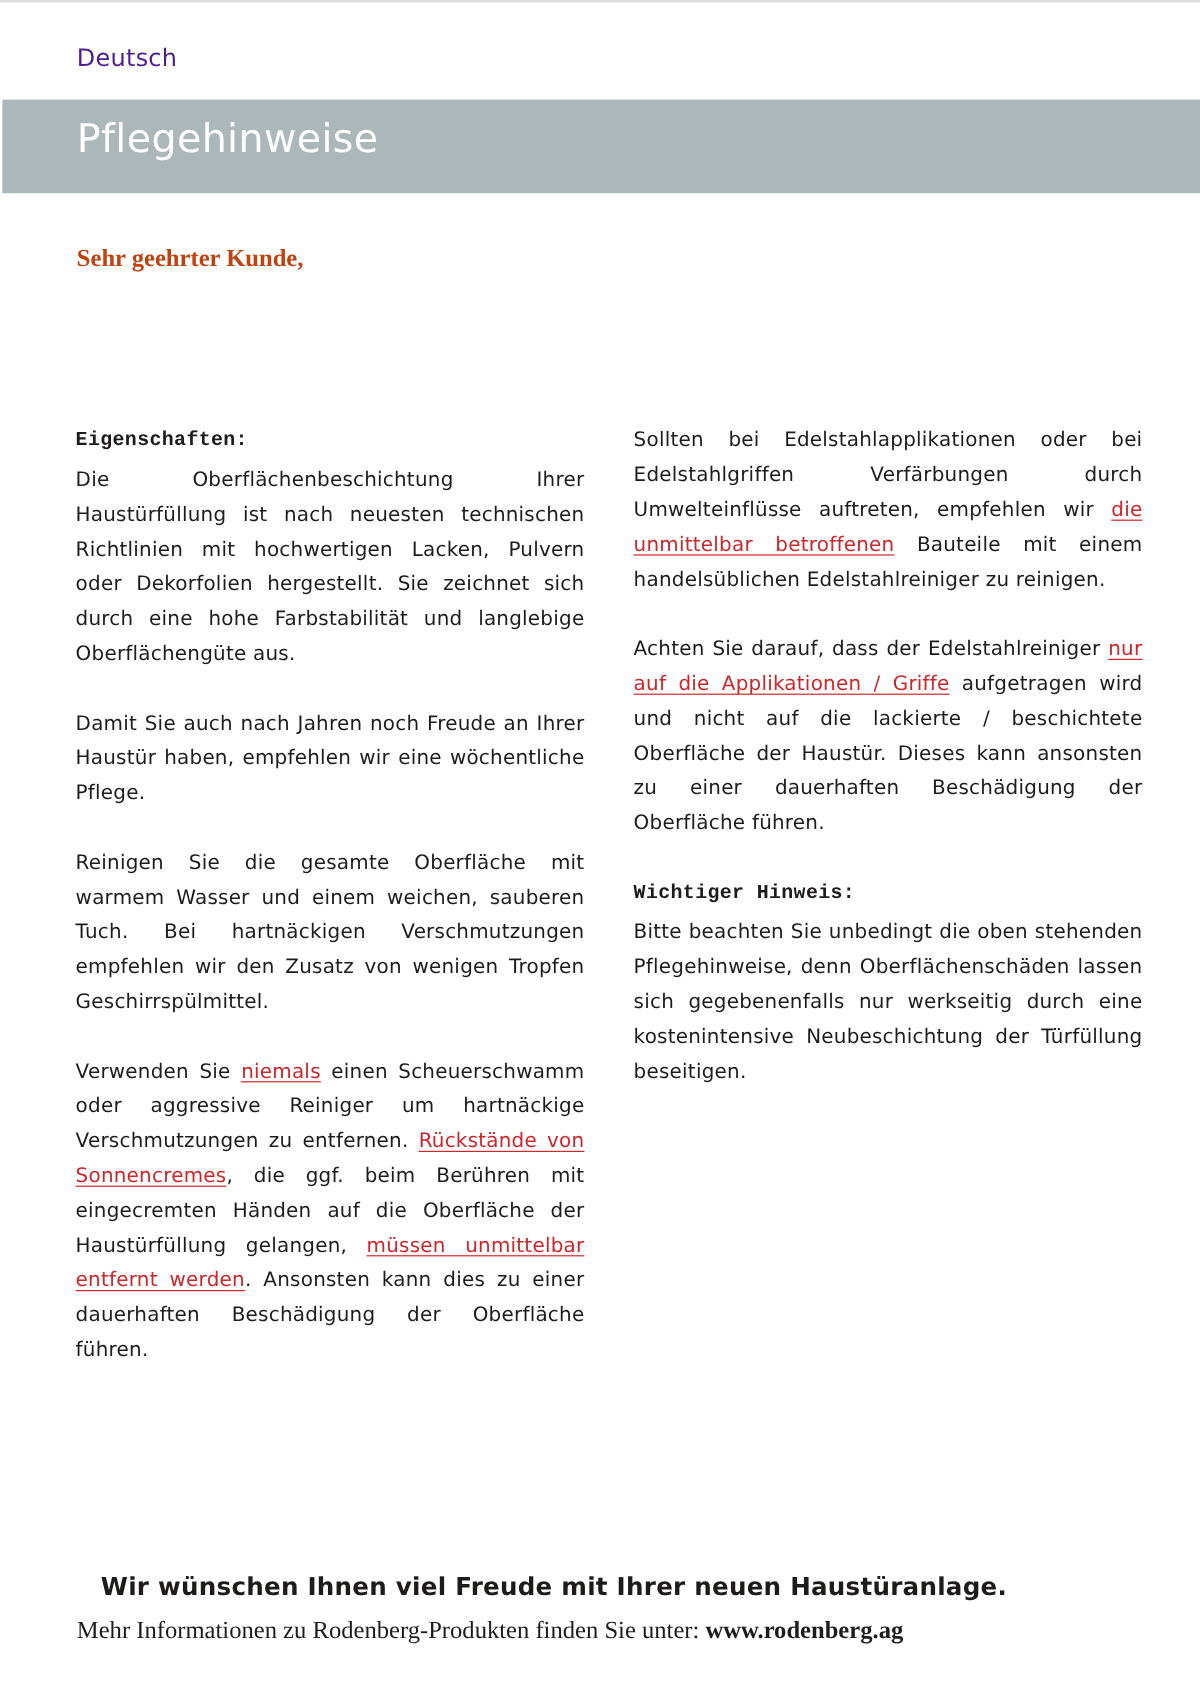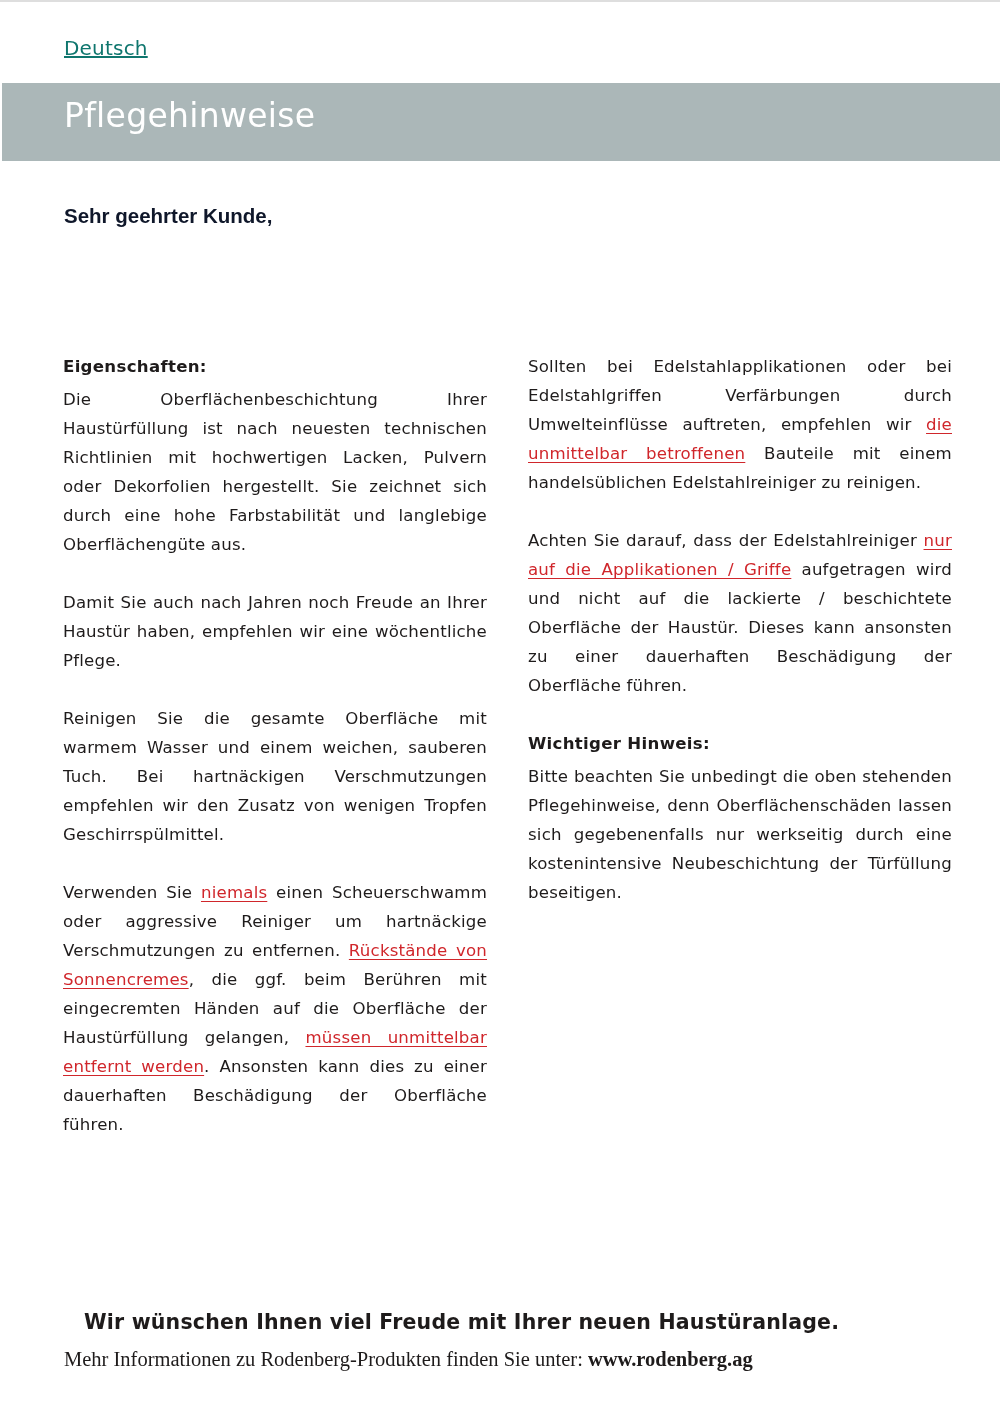--- a/index.html
+++ b/index.html
@@ -1,28 +1,28 @@
 <!DOCTYPE html>
 <html><head>
 <meta charset="utf-8">
 <style>
   html, body { margin: 0; padding: 0; background: #ffffff; }
   body { width: 1000px; height: 1415px; position: relative; overflow: hidden;
          font-family: "DejaVu Sans", sans-serif; color: #1e1b1b; }
   .topline { position: absolute; left: 0; top: 0; width: 1000px; height: 2px; background: #dedede; }
-  .lang { position: absolute; left: 64px; top: 36px; font-size: 20px; color: #0f766e; letter-spacing: 0.2px; text-decoration: underline; }
+  .lang { position: absolute; left: 64px; top: 36px; font-size: 20px; color: #4c1d95; letter-spacing: 0.2px; }
   .banner { position: absolute; left: 2px; top: 83px; width: 998px; height: 78px; background: #abb7b8; }
   .banner .title { position: absolute; left: 62px; top: 13px; font-size: 33px; color: #ffffff; letter-spacing: 0.3px; }
-  .intro { position: absolute; left: 64px; top: 198px; width: 860px; font-family: Liberation Sans, sans-serif;
-           font-weight: bold; font-size: 20.5px; line-height: 36px; color: #0f172a; }
+  .intro { position: absolute; left: 64px; top: 198px; width: 860px; font-family: Liberation Serif, serif;
+           font-weight: bold; font-size: 20.5px; line-height: 36px; color: #c2410c; }
   .intro div { white-space: nowrap; }
   .col { position: absolute; top: 352px; width: 424px; font-size: 16.6px; line-height: 29px; color: #1e1b1b; }
   .col.left { left: 63px; }
   .col.right { left: 528px; }
-  .col h3 { margin: 0; font-size: 16.6px; font-weight: bold; line-height: 29px; letter-spacing: 0.3px; }
+  .col h3 { margin: 0; font-size: 16.6px; font-weight: bold; line-height: 29px; letter-spacing: 0.3px; font-family: Liberation Mono, monospace; }
   .col h3.first { margin-bottom: 4px; }
   .col p { margin: 0; text-align: justify; letter-spacing: 0.2px; }
   .gap { height: 29px; }
   .hl { color: #d0262b; text-decoration: underline; text-decoration-color: #d0262b; text-underline-offset: 3px; }
   .footer1 { position: absolute; left: 64px; top: 1310px; font-size: 20.5px; font-weight: bold; color: #1e1b1b; white-space: nowrap; letter-spacing: 0.2px; margin-left: 20px; }
   .footer2 { position: absolute; left: 64px; top: 1348px; font-family: Liberation Serif, serif; font-size: 20.5px; color: #1e1b1b; white-space: nowrap; }
   .footer2 .url { font-weight: bold; }
 </style>
 </head>
 <body>

